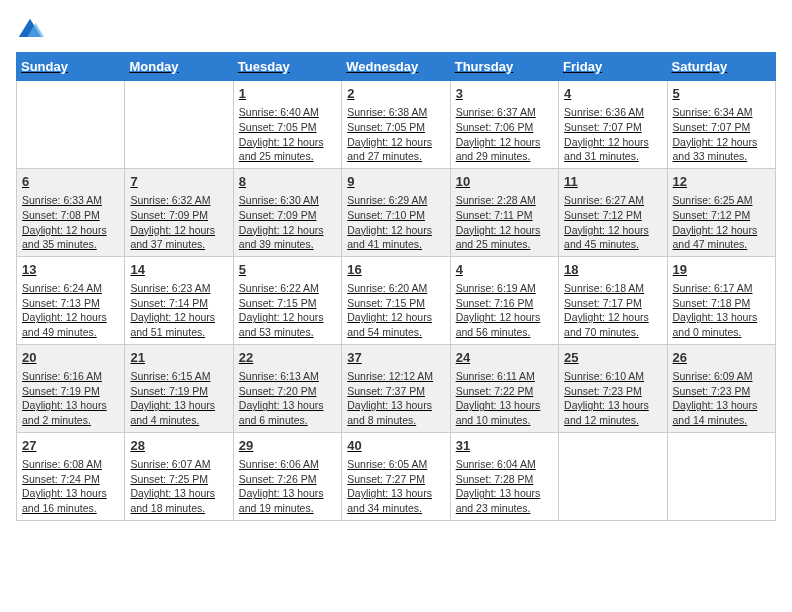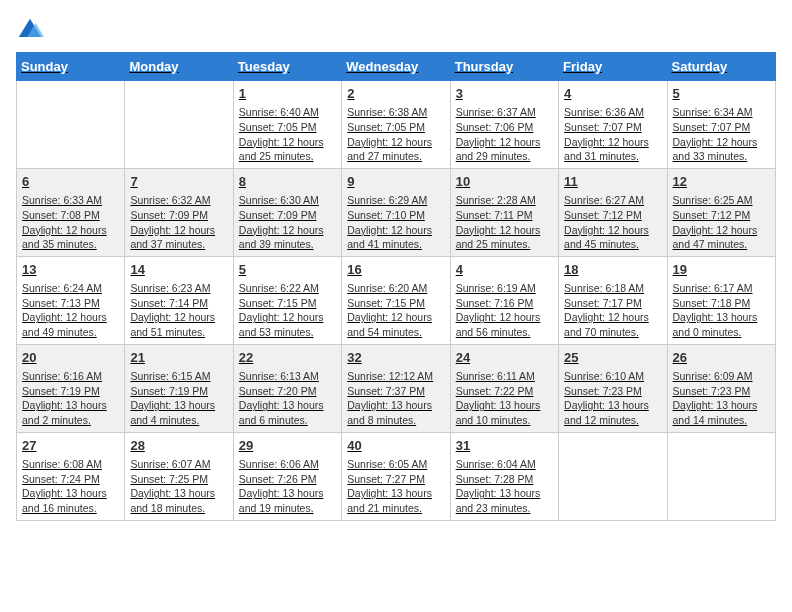--- a/index.html
+++ b/index.html
@@ -250,21 +250,21 @@
           <div>Sunset: 7:19 PM</div>
           <div>Daylight: 13 hours and 4 minutes.</div>
         </td>
         <td>
           <span class="day-num">22</span>
           <div>Sunrise: 6:13 AM</div>
           <div>Sunset: 7:20 PM</div>
           <div>Daylight: 13 hours and 6 minutes.</div>
         </td>
         <td>
-          <span class="day-num">32</span>
+          <span class="day-num">37</span>
           <div>Sunrise: 12:12 AM</div>
           <div>Sunset: 7:37 PM</div>
           <div>Daylight: 13 hours and 8 minutes.</div>
         </td>
         <td>
           <span class="day-num">24</span>
           <div>Sunrise: 6:11 AM</div>
           <div>Sunset: 7:22 PM</div>
           <div>Daylight: 13 hours and 10 minutes.</div>
         </td>
@@ -297,21 +297,21 @@
         <td>
           <span class="day-num">29</span>
           <div>Sunrise: 6:06 AM</div>
           <div>Sunset: 7:26 PM</div>
           <div>Daylight: 13 hours and 19 minutes.</div>
         </td>
         <td>
           <span class="day-num">40</span>
           <div>Sunrise: 6:05 AM</div>
           <div>Sunset: 7:27 PM</div>
-          <div>Daylight: 13 hours and 21 minutes.</div>
+          <div>Daylight: 13 hours and 34 minutes.</div>
         </td>
         <td>
           <span class="day-num">31</span>
           <div>Sunrise: 6:04 AM</div>
           <div>Sunset: 7:28 PM</div>
           <div>Daylight: 13 hours and 23 minutes.</div>
         </td>
         <td class="empty"></td>
         <td class="empty"></td>
       </tr>

